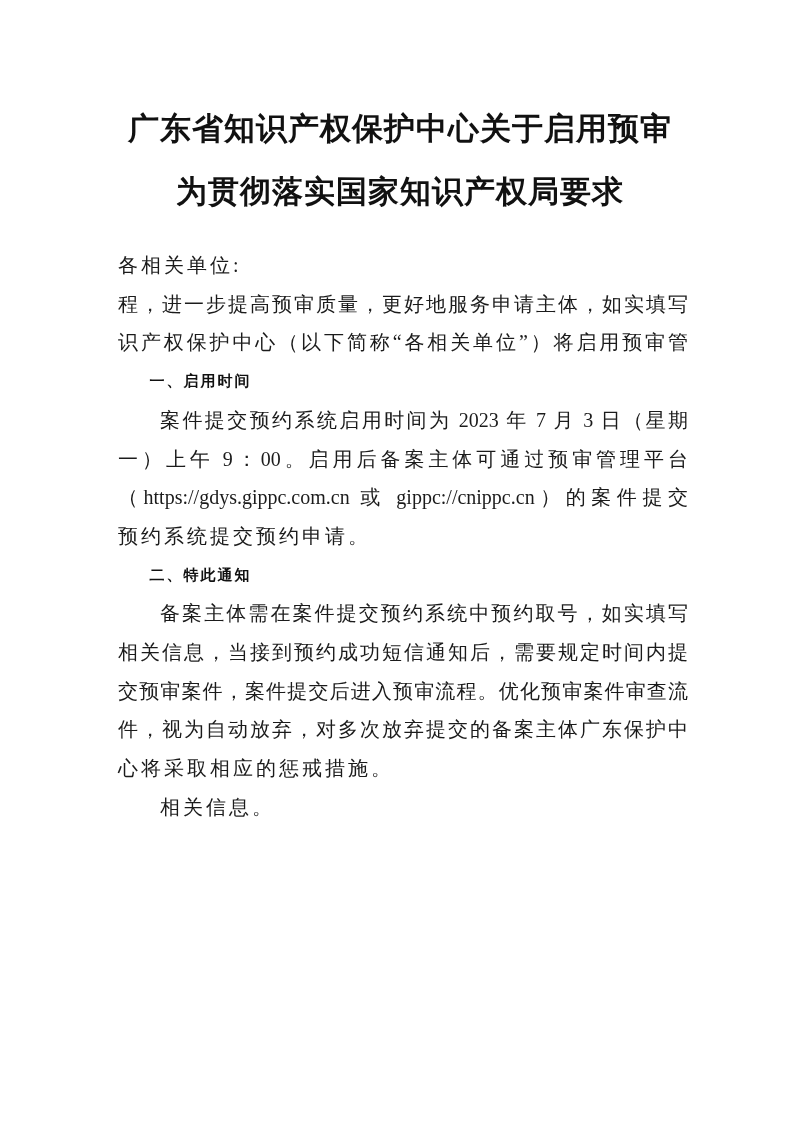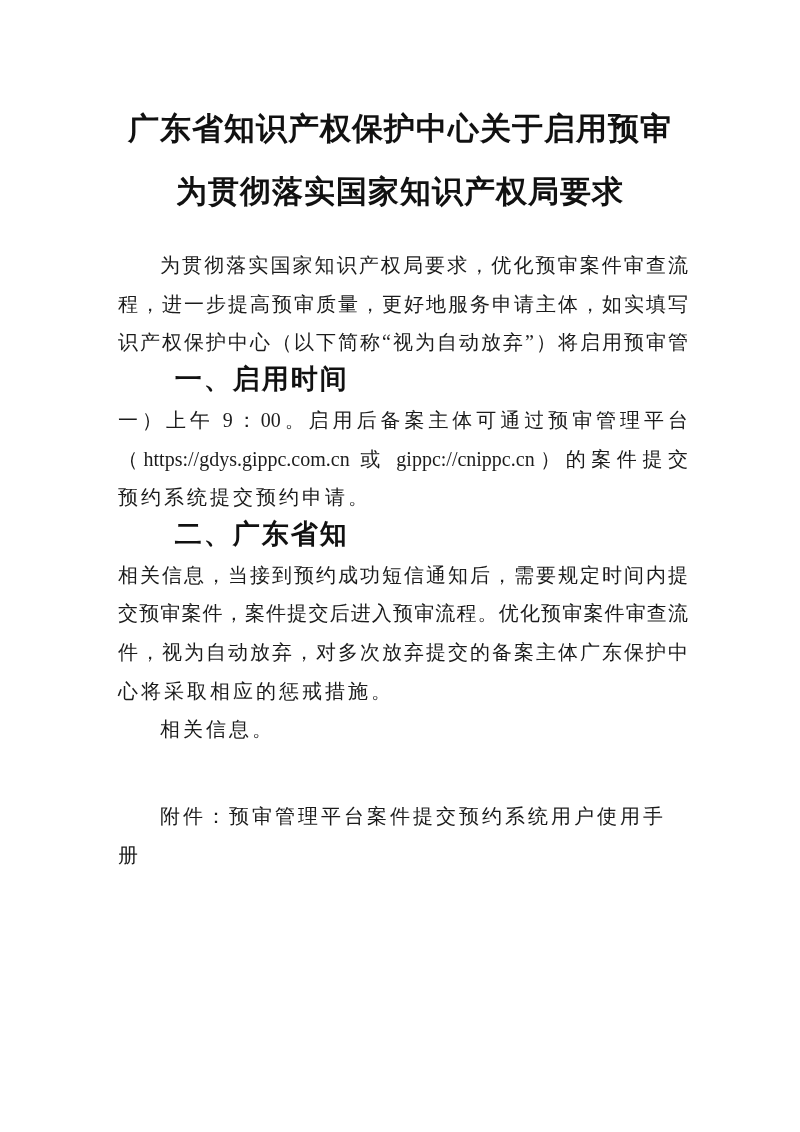--- a/index.html
+++ b/index.html
@@ -37,47 +37,48 @@
   }
   .line { min-height: 38.7px; }
   .line.justify {
     text-align: justify;
     text-align-last: justify;
     text-justify: inter-character;
     letter-spacing: 0;
   }
   .line.plain { letter-spacing: 3px; }
   .line.heading {
-    font-family: Liberation Mono, monospace;
+    font-family: Liberation Serif, serif;
     font-weight: bold;
-    font-size: 27px;
+    font-size: 15px;
     letter-spacing: 2px;
     color: #111111;
   }
   .line.indent { text-indent: 2.1em; }
   .line.spacer { height: 48px; min-height: 48px; }
 </style>
 </head>
 <body>
 
 <div class="page">
   <div class="title-block">
     <div>广东省知识产权保护中心关于启用预审</div>
     <div>为贯彻落实国家知识产权局要求</div>
   </div>
   <div class="doc-body" id="doc-body">
-      <div class="line justify indent">为贯彻落实国家知识产权局要求，优化预审案件审查流</div>
+      <div class="line plain">各相关单位:</div>
       <div class="line justify">程，进一步提高预审质量，更好地服务申请主体，如实填写</div>
-      <div class="line justify">识产权保护中心（以下简称“视为自动放弃”）将启用预审管</div>
+      <div class="line justify">识产权保护中心（以下简称“各相关单位”）将启用预审管</div>
       <div class="line heading indent">一、启用时间</div>
+      <div class="line justify indent">案件提交预约系统启用时间为 2023 年 7 月 3 日（星期</div>
       <div class="line justify">一）上午 9：00。启用后备案主体可通过预审管理平台</div>
       <div class="line justify">（https://gdys.gippc.com.cn 或 gippc://cnippc.cn）的案件提交</div>
       <div class="line plain">预约系统提交预约申请。</div>
-      <div class="line heading indent">二、广东省知</div>
+      <div class="line heading indent">二、特此通知</div>
+      <div class="line justify indent">备案主体需在案件提交预约系统中预约取号，如实填写</div>
       <div class="line justify">相关信息，当接到预约成功短信通知后，需要规定时间内提</div>
       <div class="line justify">交预审案件，案件提交后进入预审流程。优化预审案件审查流</div>
       <div class="line justify">件，视为自动放弃，对多次放弃提交的备案主体广东保护中</div>
       <div class="line plain">心将采取相应的惩戒措施。</div>
       <div class="line plain indent">相关信息。</div>
       <div class="line spacer"></div>
-      <div class="line plain indent">附件：预审管理平台案件提交预约系统用户使用手册</div>
     </div>
 </div>
 
 </body></html>

